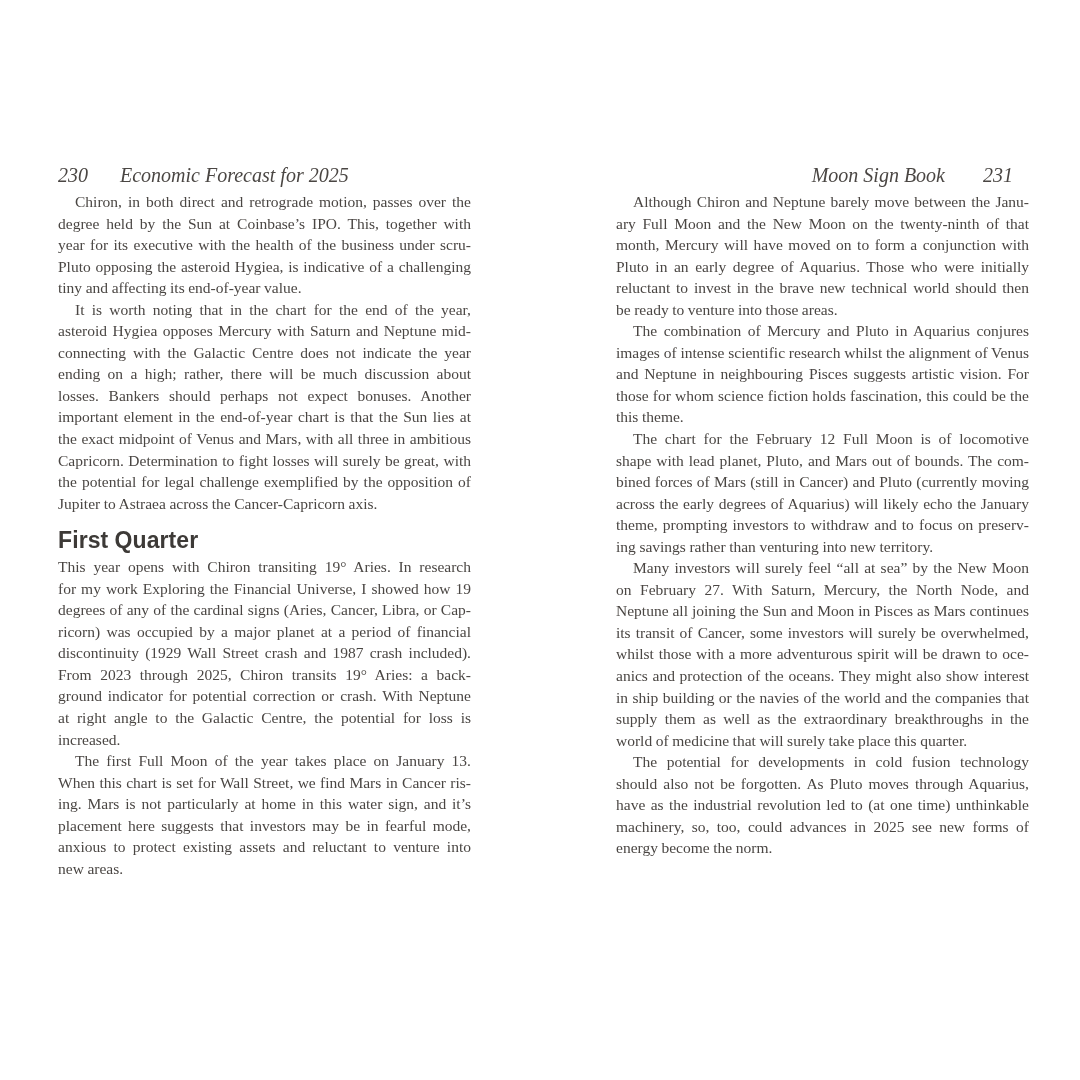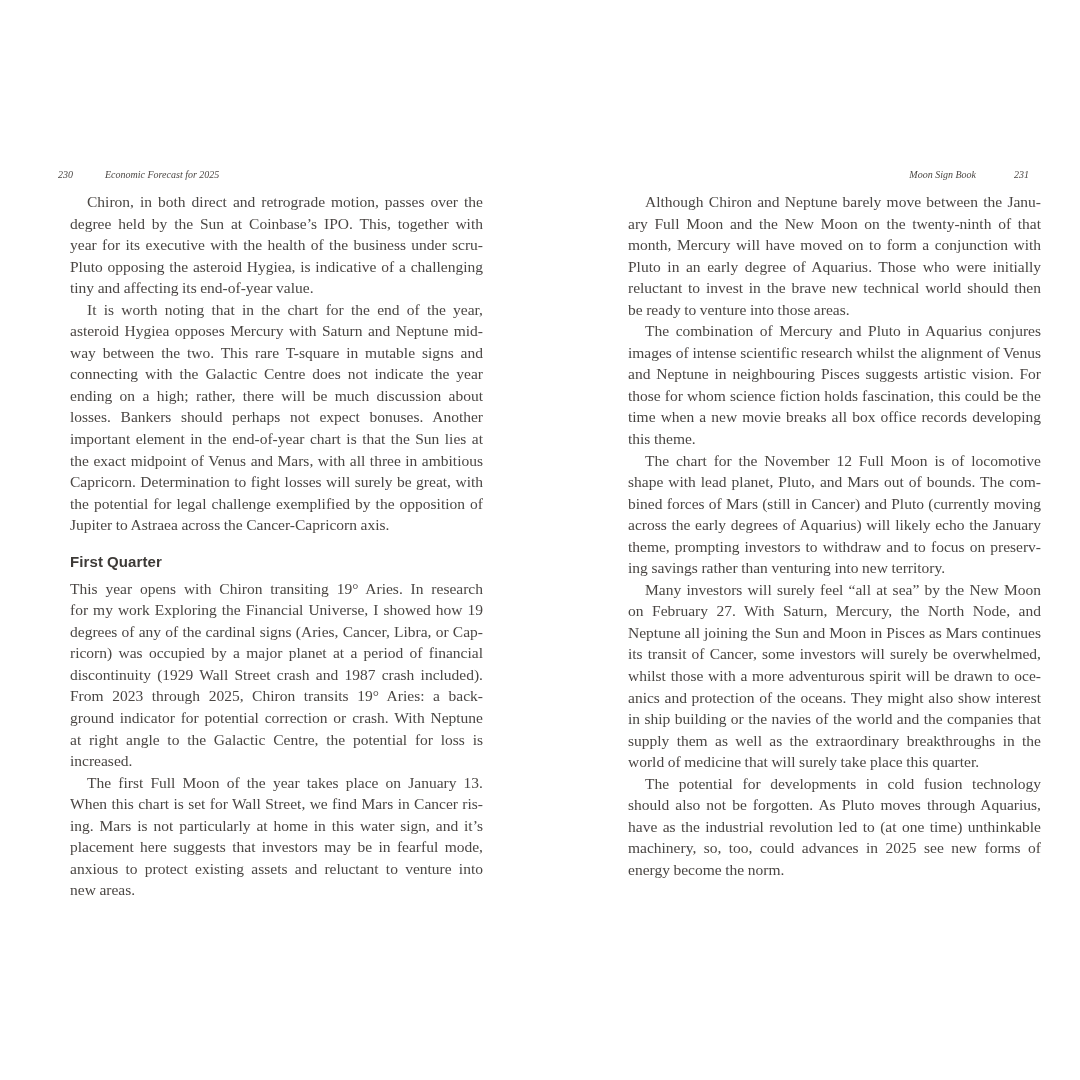--- a/index.html
+++ b/index.html
@@ -7,50 +7,50 @@
     position:relative;
     width:1080px;height:1080px;
     background:var(--page-bg,#ffffff);
     overflow:hidden;
     font-family:"Liberation Serif", serif;
   }
   .page{position:absolute;top:0;width:413px;height:1080px;}
   .page.left{left:58px;}
   .page.right{left:616px;}
   .running-header{
-    position:absolute;top:166px;left:0;right:0;
-    font-size:10px;line-height:18px;
+    position:absolute;top:166px;left:0;right:16px;
+    font-size:20px;line-height:18px;
     color:var(--body-color,#4a4643);
     font-style:italic;
     display:flex;align-items:center;
   }
   .running-header .pgnum{font-style:italic;}
   .running-header.left-head .pgnum{margin-right:32px;}
   .running-header.right-head{justify-content:flex-end;}
   .running-header.right-head .pgnum{margin-left:38px;}
   .body-text{
-    position:absolute;top:191px;left:12px;width:413px;
+    position:absolute;top:191px;left:0;width:413px;
     font-size:15.5px;
     line-height:21.55px;
     color:var(--body-color,#4a4643);
     word-spacing:-0.3px;
   }
   .para{margin:0;padding:0;}
   .line{
     text-align:justify;
     text-align-last:justify;
     white-space:normal;
   }
   .line.last{text-align-last:left;}
   .line.indent{text-indent:17px;}
   .it{}
   .heading{
     font-family:"Liberation Sans", sans-serif;
     font-weight:bold;
-    font-size:15px;
+    font-size:23px;
     line-height:28px;
     margin-top:12px;
     margin-bottom:2px;
     color:var(--heading-color,#3d3a37);
     letter-spacing:0.1px;
   }
 </style>
 </head>
 <body>
 
@@ -65,21 +65,20 @@
         <div class="para">
           <div class="line indent"><span>Chiron, in both direct and retrograde motion, passes over the</span></div>
           <div class="line"><span>degree held by the Sun at Coinbase’s IPO. This, together with</span></div>
           <div class="line"><span>year for its executive with the health of the business under scru-</span></div>
           <div class="line"><span>Pluto opposing the asteroid Hygiea, is indicative of a challenging</span></div>
           <div class="line last"><span>tiny and affecting its end-of-year value.</span></div>
         </div>
         <div class="para">
           <div class="line indent"><span>It is worth noting that in the chart for the end of the year,</span></div>
           <div class="line"><span>asteroid Hygiea opposes Mercury with Saturn and Neptune mid-</span></div>
-          <div class="line"><span>way between the two. This rare T-square in mutable signs and</span></div>
           <div class="line"><span>connecting with the Galactic Centre does not indicate the year</span></div>
           <div class="line"><span>ending on a high; rather, there will be much discussion about</span></div>
           <div class="line"><span>losses. Bankers should perhaps not expect bonuses. Another</span></div>
           <div class="line"><span>important element in the end-of-year chart is that the Sun lies at</span></div>
           <div class="line"><span>the exact midpoint of Venus and Mars, with all three in ambitious</span></div>
           <div class="line"><span>Capricorn. Determination to fight losses will surely be great, with</span></div>
           <div class="line"><span>the potential for legal challenge exemplified by the opposition of</span></div>
           <div class="line last"><span>Jupiter to Astraea across the Cancer-Capricorn axis.</span></div>
         </div>
         <div class="heading">First Quarter</div>
@@ -117,25 +116,24 @@
           <div class="line"><span>month, Mercury will have moved on to form a conjunction with</span></div>
           <div class="line"><span>Pluto in an early degree of Aquarius. Those who were initially</span></div>
           <div class="line"><span>reluctant to invest in the brave new technical world should then</span></div>
           <div class="line last"><span>be ready to venture into those areas.</span></div>
         </div>
         <div class="para">
           <div class="line indent"><span>The combination of Mercury and Pluto in Aquarius conjures</span></div>
           <div class="line"><span>images of intense scientific research whilst the alignment of Venus</span></div>
           <div class="line"><span>and Neptune in neighbouring Pisces suggests artistic vision. For</span></div>
           <div class="line"><span>those for whom science fiction holds fascination, this could be the</span></div>
-          <div class="line"><span>time when a new movie breaks all box office records developing</span></div>
           <div class="line last"><span>this theme.</span></div>
         </div>
         <div class="para">
-          <div class="line indent"><span>The chart for the November 12 Full Moon is of locomotive</span></div>
+          <div class="line indent"><span>The chart for the February 12 Full Moon is of locomotive</span></div>
           <div class="line"><span>shape with lead planet, Pluto, and Mars out of bounds. The com-</span></div>
           <div class="line"><span>bined forces of Mars (still in Cancer) and Pluto (currently moving</span></div>
           <div class="line"><span>across the early degrees of Aquarius) will likely echo the January</span></div>
           <div class="line"><span>theme, prompting investors to withdraw and to focus on preserv-</span></div>
           <div class="line last"><span>ing savings rather than venturing into new territory.</span></div>
         </div>
         <div class="para">
           <div class="line indent"><span>Many investors will surely feel “all at sea” by the New Moon</span></div>
           <div class="line"><span>on February 27. With Saturn, Mercury, the North Node, and</span></div>
           <div class="line"><span>Neptune all joining the Sun and Moon in Pisces as Mars continues</span></div>

